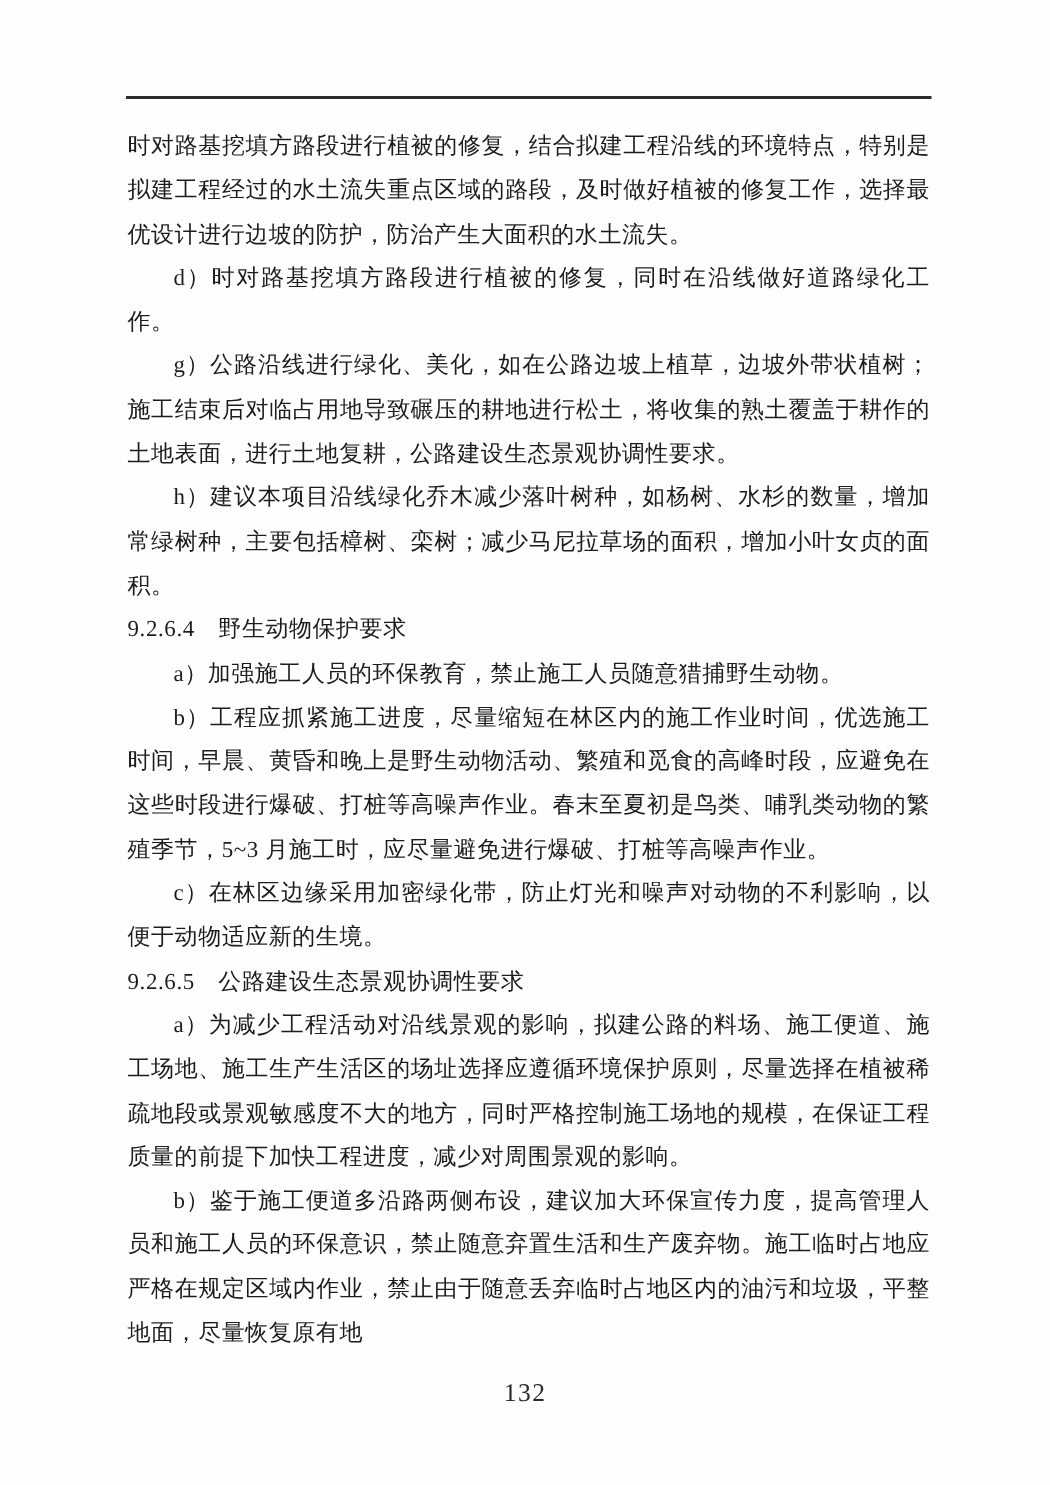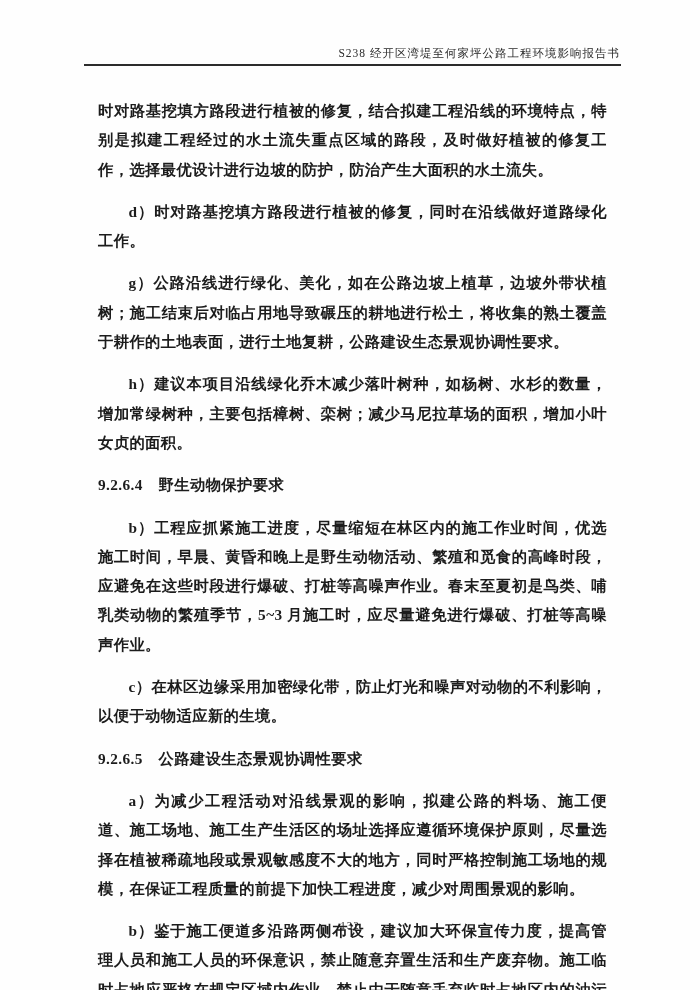--- a/index.html
+++ b/index.html
@@ -40,51 +40,49 @@
     top: 83px;
     left: 85px;
     width: 535px;
     font-size: 15.3px;
     line-height: 29.3px;
     text-align: justify;
     text-justify: inter-ideograph;
     color: #1c1c1c;
     letter-spacing: 0.4px;
   }
-  .para { margin: 13px; font-weight: bold; }
+  .para { margin: 0; }
   .para.indent { text-indent: 2em; }
   .para.heading { text-indent: 0; }
   .page-number {
     position: absolute;
     top: 919px;
     left: 0;
     width: 700px;
     text-align: center;
-    font-size: 11px;
+    font-size: 17px;
     color: #2a2a2a;
     letter-spacing: 1px;
   }
 </style>
 </head>
 <body>
 
 <div class="page">
 
-  <div class="header">
-    <span>S238 经开区湾堤至何家坪公路工程环境影响报告书</span>
-  </div>
 
   <div class="header-rule"></div>
 
   <div class="content">
     <p class="para">时对路基挖填方路段进行植被的修复，结合拟建工程沿线的环境特点，特别是拟建工程经过的水土流失重点区域的路段，及时做好植被的修复工作，选择最优设计进行边坡的防护，防治产生大面积的水土流失。</p>
     <p class="para indent">d）时对路基挖填方路段进行植被的修复，同时在沿线做好道路绿化工作。</p>
     <p class="para indent">g）公路沿线进行绿化、美化，如在公路边坡上植草，边坡外带状植树；施工结束后对临占用地导致碾压的耕地进行松土，将收集的熟土覆盖于耕作的土地表面，进行土地复耕，公路建设生态景观协调性要求。</p>
     <p class="para indent">h）建议本项目沿线绿化乔木减少落叶树种，如杨树、水杉的数量，增加常绿树种，主要包括樟树、栾树；减少马尼拉草场的面积，增加小叶女贞的面积。</p>
     <p class="para heading">9.2.6.4　野生动物保护要求</p>
+    <p class="para indent">a）加强施工人员的环保教育，禁止施工人员随意猎捕野生动物。</p>
     <p class="para indent">b）工程应抓紧施工进度，尽量缩短在林区内的施工作业时间，优选施工时间，早晨、黄昏和晚上是野生动物活动、繁殖和觅食的高峰时段，应避免在这些时段进行爆破、打桩等高噪声作业。春末至夏初是鸟类、哺乳类动物的繁殖季节，5~3 月施工时，应尽量避免进行爆破、打桩等高噪声作业。</p>
     <p class="para indent">c）在林区边缘采用加密绿化带，防止灯光和噪声对动物的不利影响，以便于动物适应新的生境。</p>
     <p class="para heading">9.2.6.5　公路建设生态景观协调性要求</p>
     <p class="para indent">a）为减少工程活动对沿线景观的影响，拟建公路的料场、施工便道、施工场地、施工生产生活区的场址选择应遵循环境保护原则，尽量选择在植被稀疏地段或景观敏感度不大的地方，同时严格控制施工场地的规模，在保证工程质量的前提下加快工程进度，减少对周围景观的影响。</p>
     <p class="para indent">b）鉴于施工便道多沿路两侧布设，建议加大环保宣传力度，提高管理人员和施工人员的环保意识，禁止随意弃置生活和生产废弃物。施工临时占地应严格在规定区域内作业，禁止由于随意丢弃临时占地区内的油污和垃圾，平整地面，尽量恢复原有地</p>
   </div>
 
   <div class="page-number">132</div>
 
 </div>

